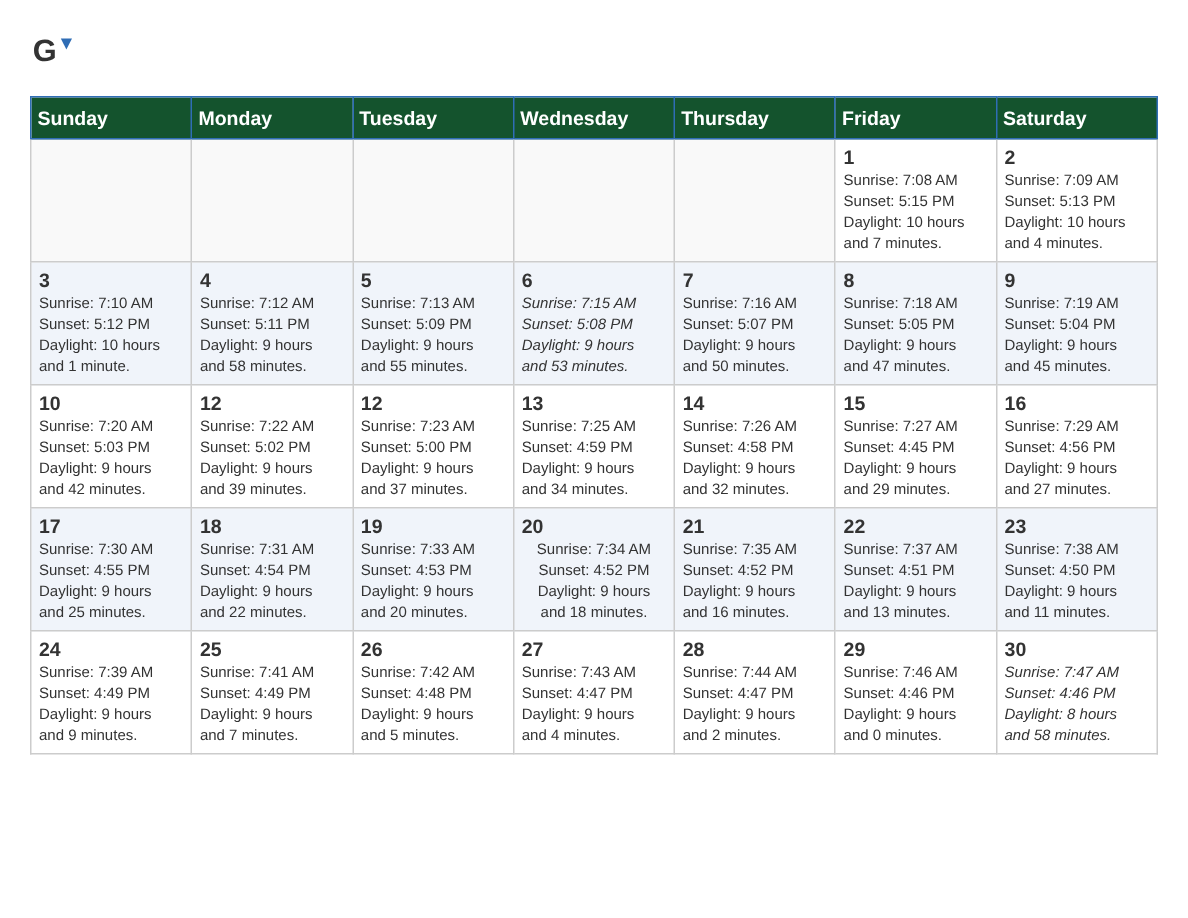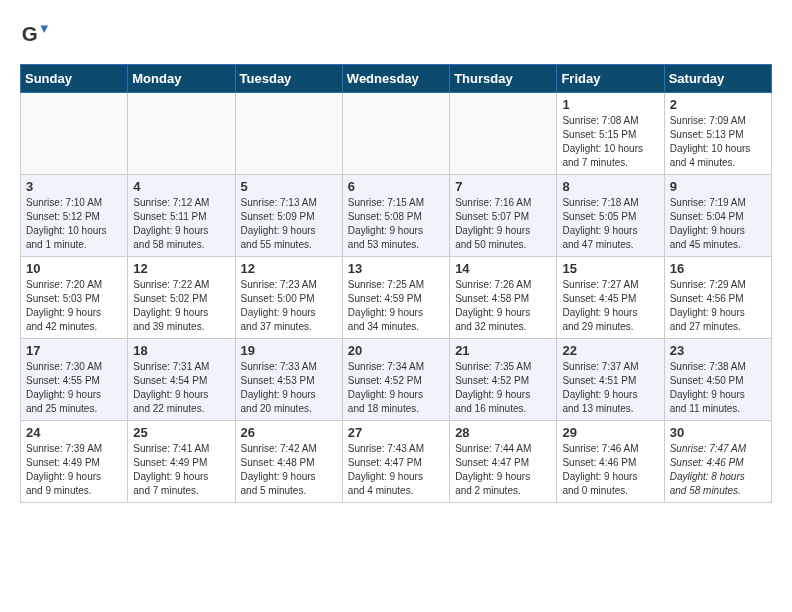--- a/index.html
+++ b/index.html
@@ -44,21 +44,21 @@
     }
     .calendar-subtitle {
       font-size: 16px;
       color: #555;
     }
     table {
       width: 100%;
       border-collapse: collapse;
     }
     th {
-      background-color: #0c4a6e;
+      background-color: #14532d;
       color: #fff;
       font-size: 13px;
       padding: 6px 4px;
       text-align: left;
       border: 1px solid #2f6db5;
     }
     td {
       border: 1px solid #ccc;
       vertical-align: top;
       padding: 4px 5px;
@@ -160,21 +160,21 @@
         </td>
         <td>
           <span class="day-num">5</span>
           <div class="day-info" style="white-space: pre-line;">Sunrise: 7:13 AM
 Sunset: 5:09 PM
 Daylight: 9 hours
 and 55 minutes.</div>
         </td>
         <td>
           <span class="day-num">6</span>
-          <div class="day-info" style="white-space: pre-line;">Sunrise: 7:15 AM
+          <div class="day-info" style="white-space: pre-line; font-style: italic;">Sunrise: 7:15 AM
 Sunset: 5:08 PM
 Daylight: 9 hours
 and 53 minutes.</div>
         </td>
         <td>
           <span class="day-num">7</span>
           <div class="day-info" style="white-space: pre-line;">Sunrise: 7:16 AM
 Sunset: 5:07 PM
 Daylight: 9 hours
 and 50 minutes.</div>
@@ -262,21 +262,21 @@
         </td>
         <td>
           <span class="day-num">19</span>
           <div class="day-info" style="white-space: pre-line;">Sunrise: 7:33 AM
 Sunset: 4:53 PM
 Daylight: 9 hours
 and 20 minutes.</div>
         </td>
         <td>
           <span class="day-num">20</span>
-          <div class="day-info" style="white-space: pre-line;">Sunrise: 7:34 AM
+          <div class="day-info" style="white-space: pre-line; text-align: center;">Sunrise: 7:34 AM
 Sunset: 4:52 PM
 Daylight: 9 hours
 and 18 minutes.</div>
         </td>
         <td>
           <span class="day-num">21</span>
           <div class="day-info" style="white-space: pre-line;">Sunrise: 7:35 AM
 Sunset: 4:52 PM
 Daylight: 9 hours
 and 16 minutes.</div>

